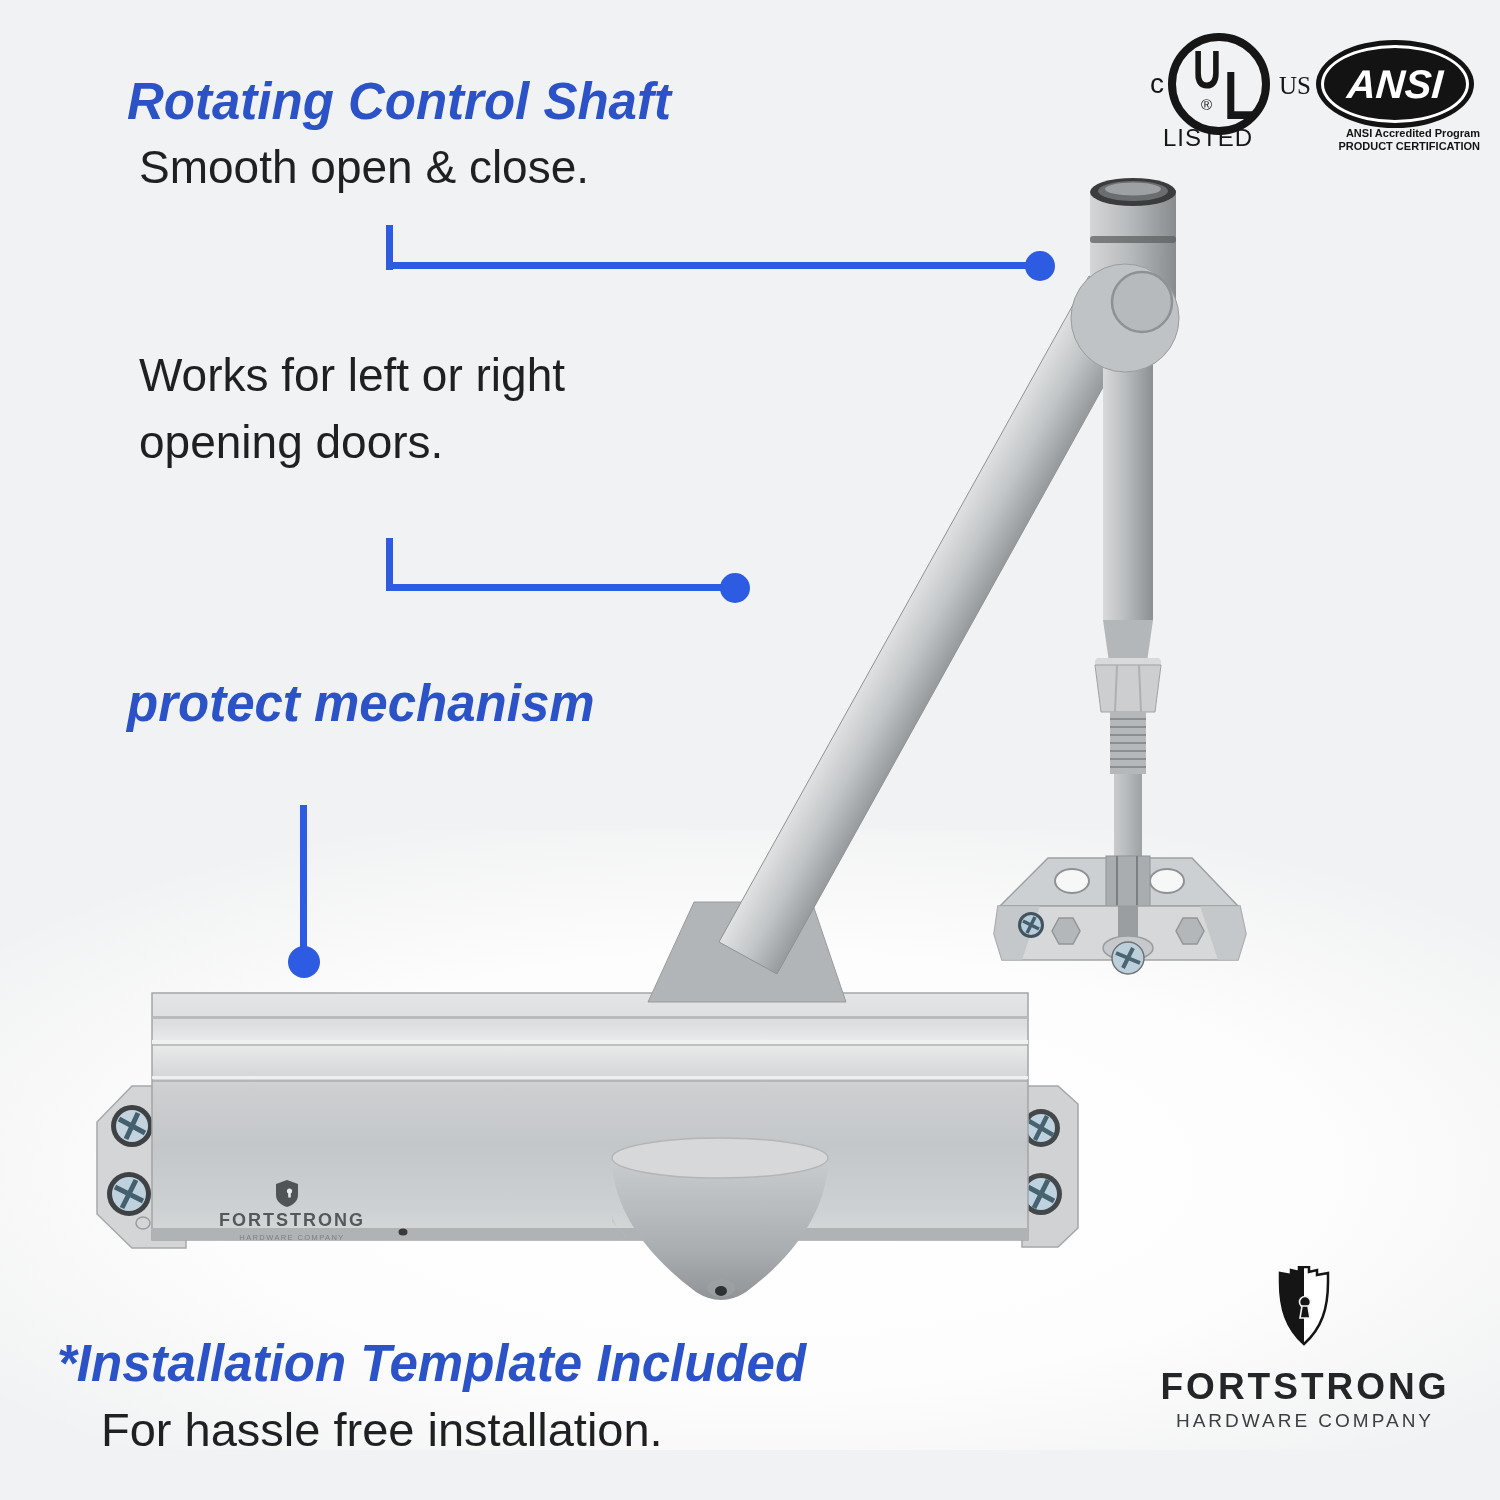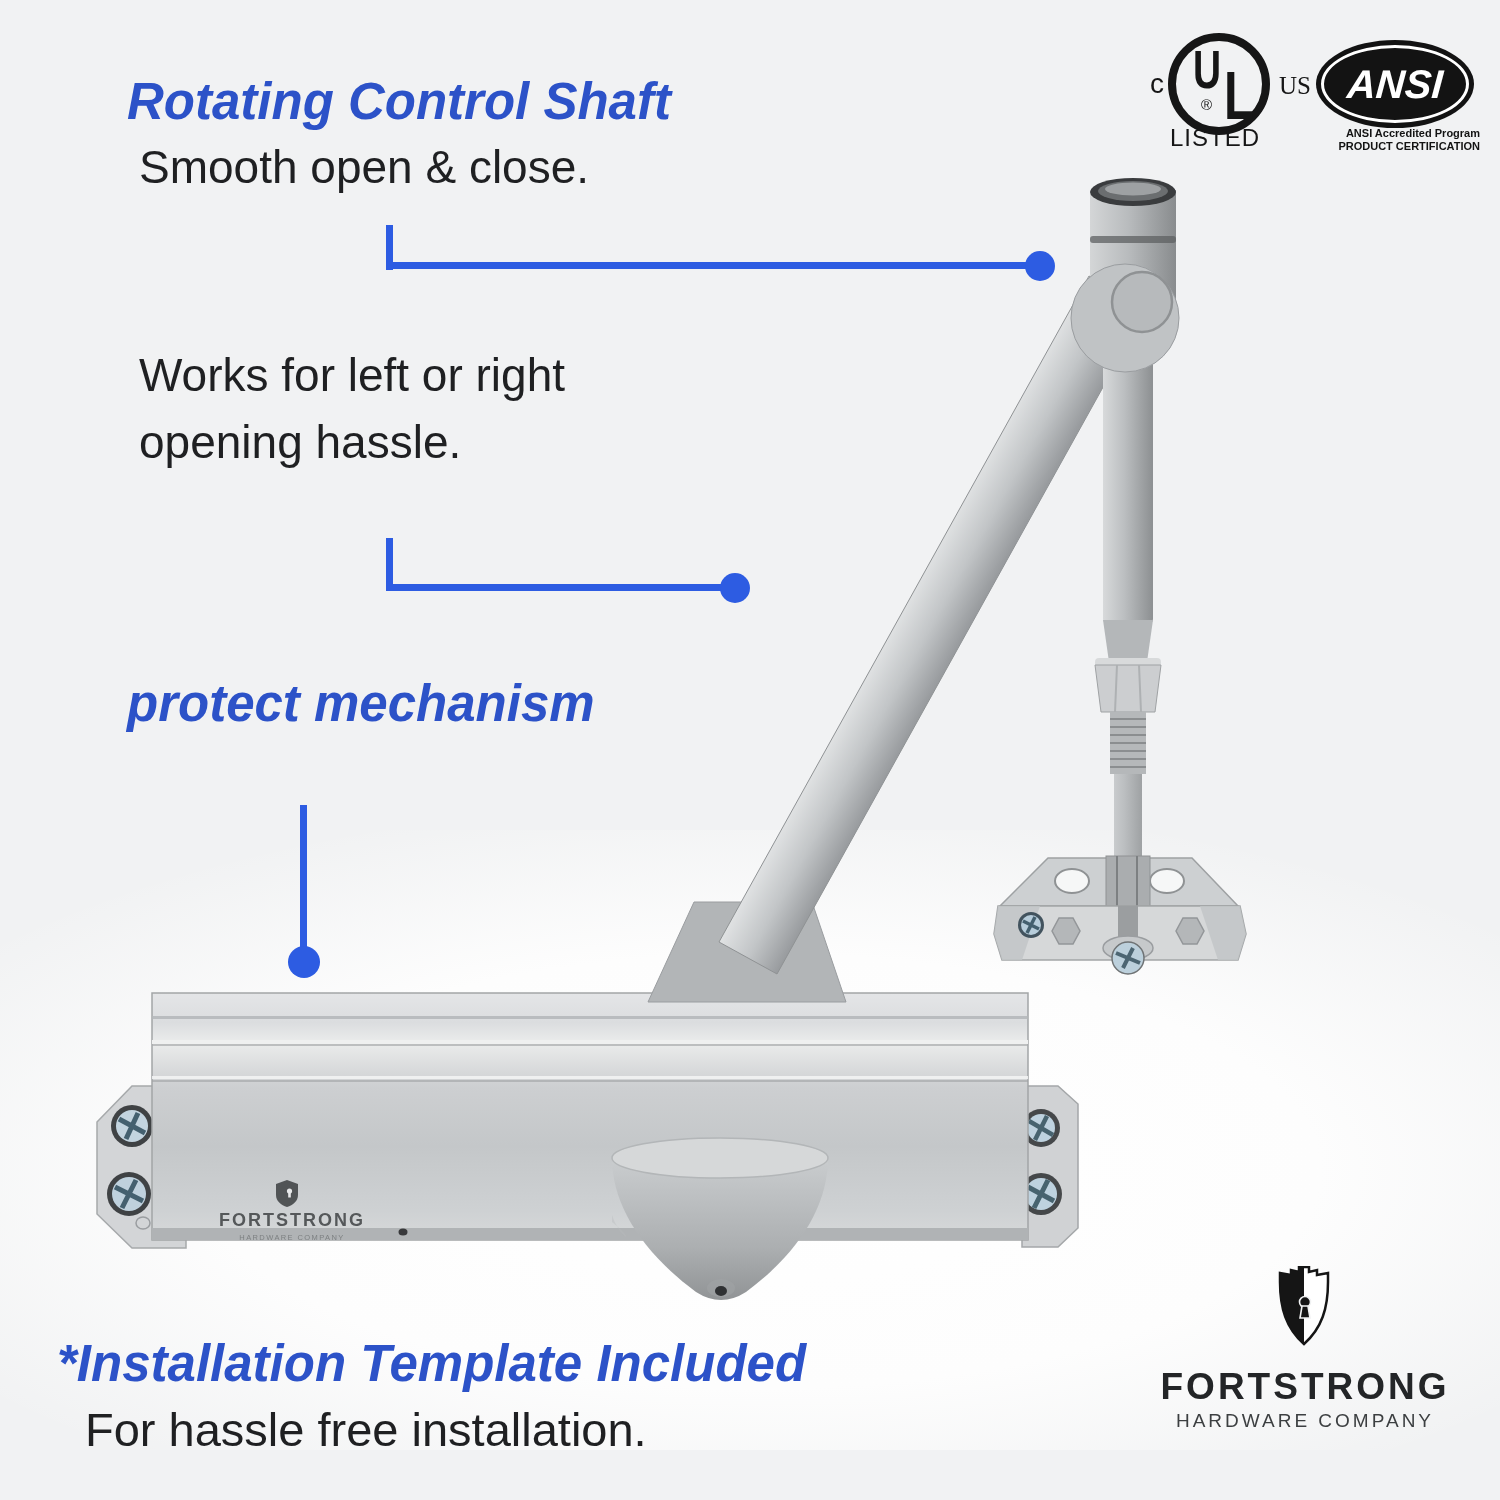--- a/index.html
+++ b/index.html
@@ -38,21 +38,21 @@
   
   .ul-circle{
     left:1168px;top:33px;width:86px;height:86px;border:8px solid #161616;border-radius:50%;
     background:transparent;
   }
   .ul-u{left:1193px;top:38px;font-size:54px;font-weight:700;color:#161616;transform:scaleX(.72);transform-origin:left top;}
   .ul-l{left:1224px;top:56px;font-size:68px;font-weight:700;color:#161616;transform:scaleX(.72);transform-origin:left top;}
   .ul-r{left:1201px;top:96px;font-size:15px;font-weight:400;color:#161616;}
   .ul-c{left:1150px;top:68px;font-size:28px;font-weight:400;color:#161616;}
   .ul-us{left:1279px;top:72px;font-size:25px;font-weight:400;color:#161616;font-family:Liberation Serif, serif;}
-  .ul-listed{left:1163px;top:124px;width:97px;text-align:right;font-size:24px;letter-spacing:1px;color:#161616;}
+  .ul-listed{left:1163px;top:124px;width:97px;text-align:left;font-size:24px;letter-spacing:1px;color:#161616;}
   
   .ansi-oval{
     left:1316px;top:40px;width:158px;height:88px;background:#131313;border-radius:50%;
   }
   .ansi-ring{position:absolute;left:5px;top:5px;right:5px;bottom:5px;border:3px solid #ffffff;border-radius:50%;}
   .ansi-text{
     position:absolute;left:0;top:0;width:100%;height:100%;
     display:flex;align-items:center;justify-content:center;
     color:#ffffff;font-size:40px;font-weight:700;font-style:italic;
     transform:skewX(-4deg);
@@ -240,30 +240,30 @@
   <div class="abs lead" style="left:300px;top:805px;width:7px;height:150px"></div>
   <div class="abs lead-dot" style="left:288px;top:946px;width:32px;height:32px"></div>
 
   <div class="abs" style="left:127px;top:70px">
     <div class="co-title">Rotating Control Shaft</div>
     <div class="co-body">Smooth open &amp; close.</div>
   </div>
 
   <div class="abs" style="left:127px;top:342px">
     <div class="co-body">Works for left or right</div>
-    <div class="co-body">opening hassle.</div>
+    <div class="co-body">opening doors.</div>
   </div>
 
   <div class="abs" style="left:127px;top:672px">
     <div class="co-title">protect mechanism</div>
   </div>
 
   <div class="abs" style="left:57px;top:1332px">
     <div class="co-title">*Installation Template Included</div>
-    <div class="co-body" style="margin-left:28px;font-size:47px">For hassle free installation.</div>
+    <div class="co-body" style="margin-left:44px;font-size:47px">For hassle free installation.</div>
   </div>
 
   <div>
     <div class="abs ul-circle"></div>
     <div class="abs ul-u">U</div>
     <div class="abs ul-l">L</div>
     <div class="abs ul-r">®</div>
     <div class="abs ul-c">c</div>
     <div class="abs ul-us">US</div>
     <div class="abs ul-listed">LISTED</div>

